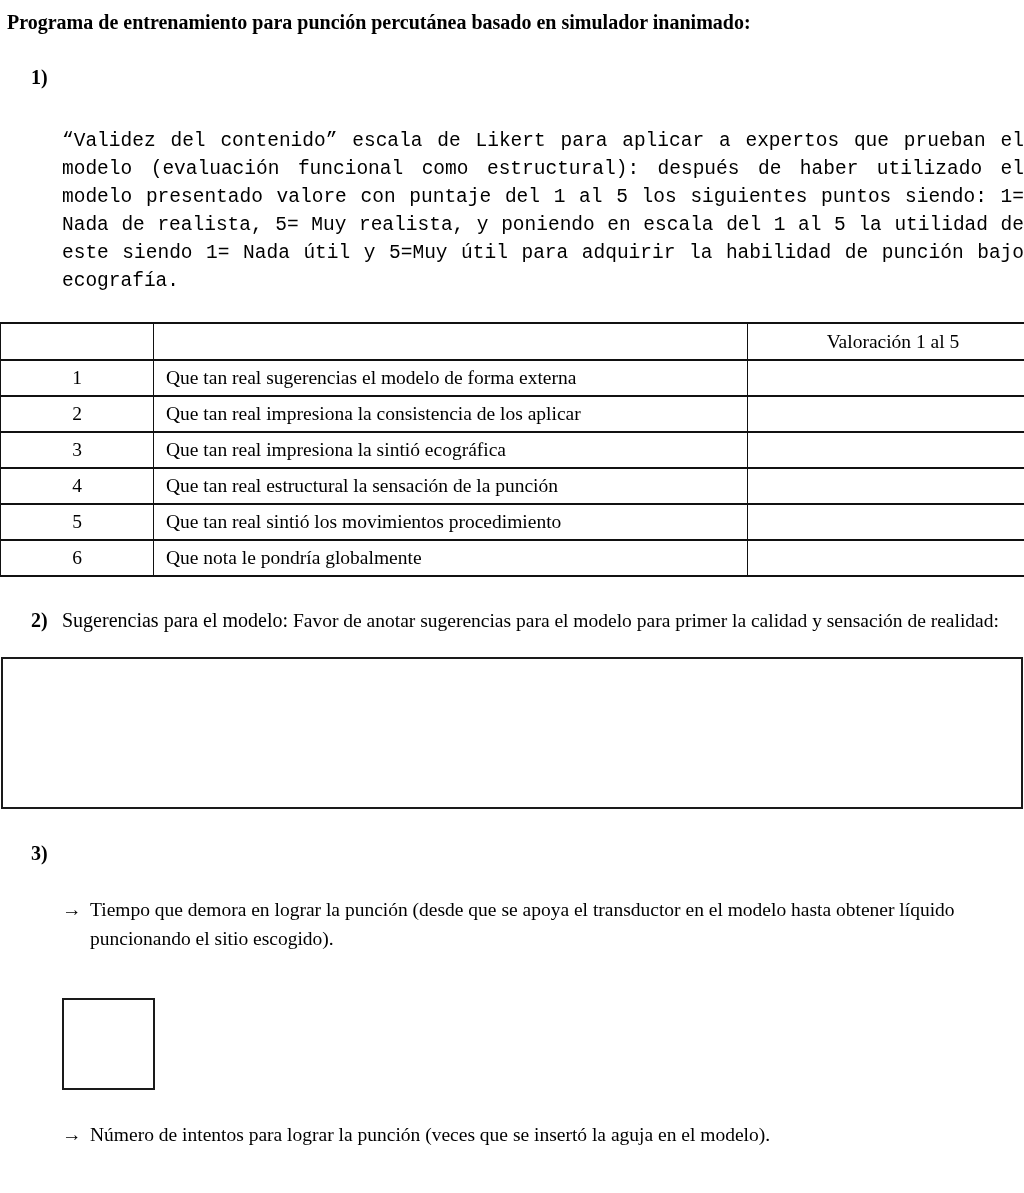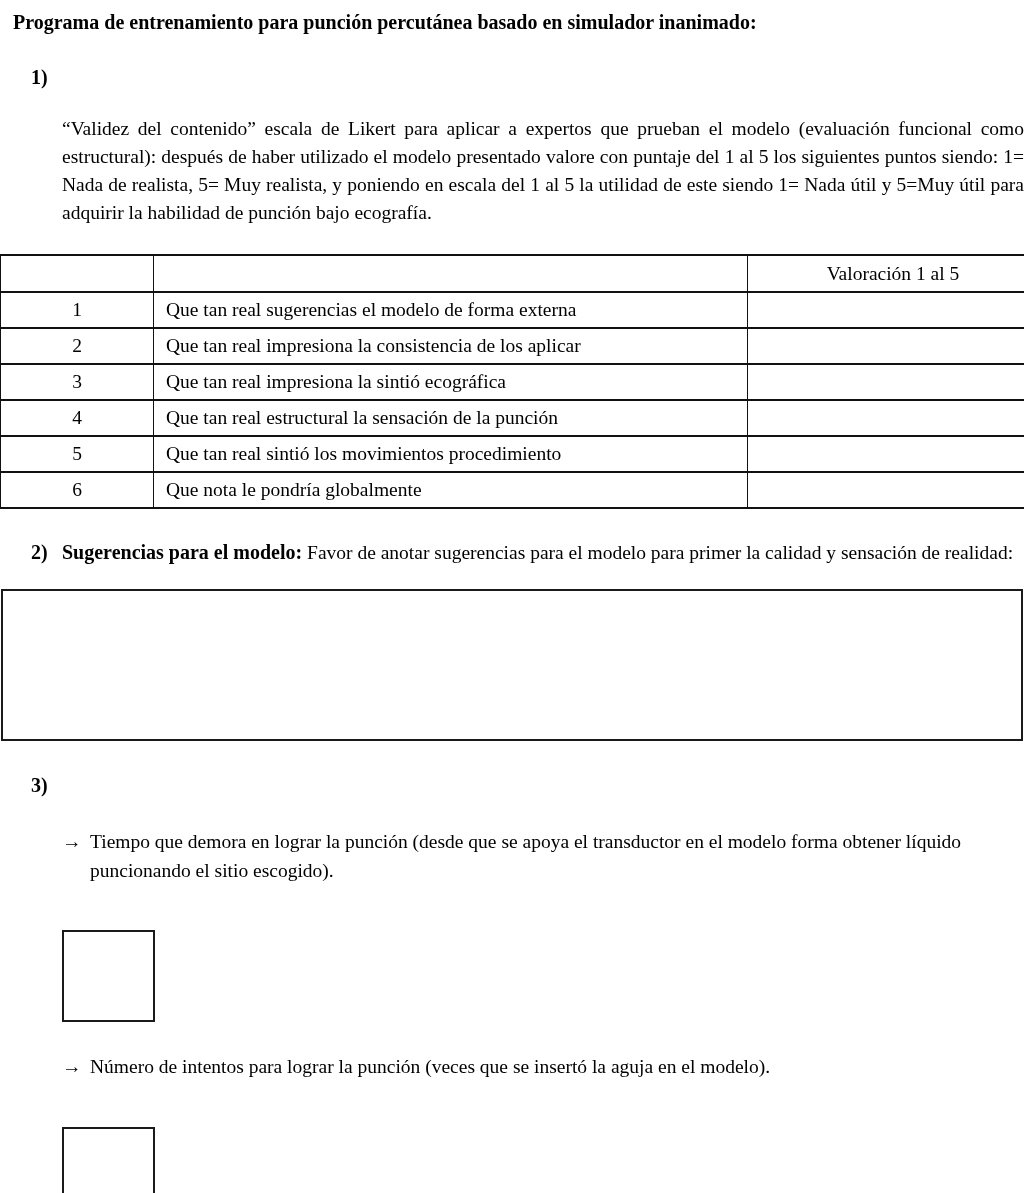--- a/index.html
+++ b/index.html
@@ -16,41 +16,42 @@
     overflow: hidden;
   }
   .doc {
     width: 1024px;
     box-sizing: border-box;
   }
   .doc-title {
     font-weight: bold;
     font-size: 20px;
     padding-top: 9px;
-    padding-left: 13px;
+    padding-left: 7px;
     line-height: 26px;
   }
   .num-heading {
     display: flex;
     font-weight: bold;
     font-size: 20px;
     margin-left: 31px;
     line-height: 24px;
   }
   .num-heading .num {
     width: 31px;
     flex: 0 0 31px;
   }
   .heading1 { margin-top: 30px; }
   .para {
     margin-left: 62px;
     margin-right: 0;
-    margin-top: 26px;
+    margin-top: 38px;
     text-align: justify;
     line-height: 28px;
+    font-family: Liberation Mono, monospace;
   }
   table.likert {
     margin-top: 27px;
     width: 1024px;
     border-collapse: collapse;
     table-layout: fixed;
   }
   table.likert td {
     border-left: 1px solid #111;
     border-right: 1px solid #111;
@@ -71,21 +72,21 @@
     margin-top: 30px;
     line-height: 26px;
     white-space: nowrap;
   }
   .h2row .num {
     width: 31px;
     flex: 0 0 31px;
     font-weight: bold;
     font-size: 20px;
   }
-  .h2row .h2bold { font-weight: bold; font-size: 20px; }
+  .h2row .h2bold { font-weight: normal; font-size: 20px; }
   .h2row .h2rest { font-weight: normal; }
   .bigbox {
     box-sizing: border-box;
     margin-top: 23px;
     margin-left: 1px;
     width: 1022px;
     height: 152px;
     border: 2px solid #1a1a1a;
     background: #ffffff;
   }
@@ -176,21 +177,21 @@
   </div>
 
   <div class="bigbox"></div>
 
   <div class="num-heading h3row">
     <span class="num">3)</span>
   </div>
 
   <div class="arrow-item">
     <span class="arrow">→</span>
-    <span class="atext">Tiempo que demora en lograr la punción (desde que se apoya el transductor en el modelo forma obtener líquido puncionando el sitio escogido).</span>
+    <span class="atext">Tiempo que demora en lograr la punción (desde que se apoya el transductor en el modelo hasta obtener líquido puncionando el sitio escogido).</span>
   </div>
 
   <div class="answer-box"></div>
 
   <div class="arrow-item">
     <span class="arrow">→</span>
     <span class="atext">Número de intentos para lograr la punción (veces que se insertó la aguja en el modelo).</span>
   </div>
 
   <div class="answer-box second"></div>

